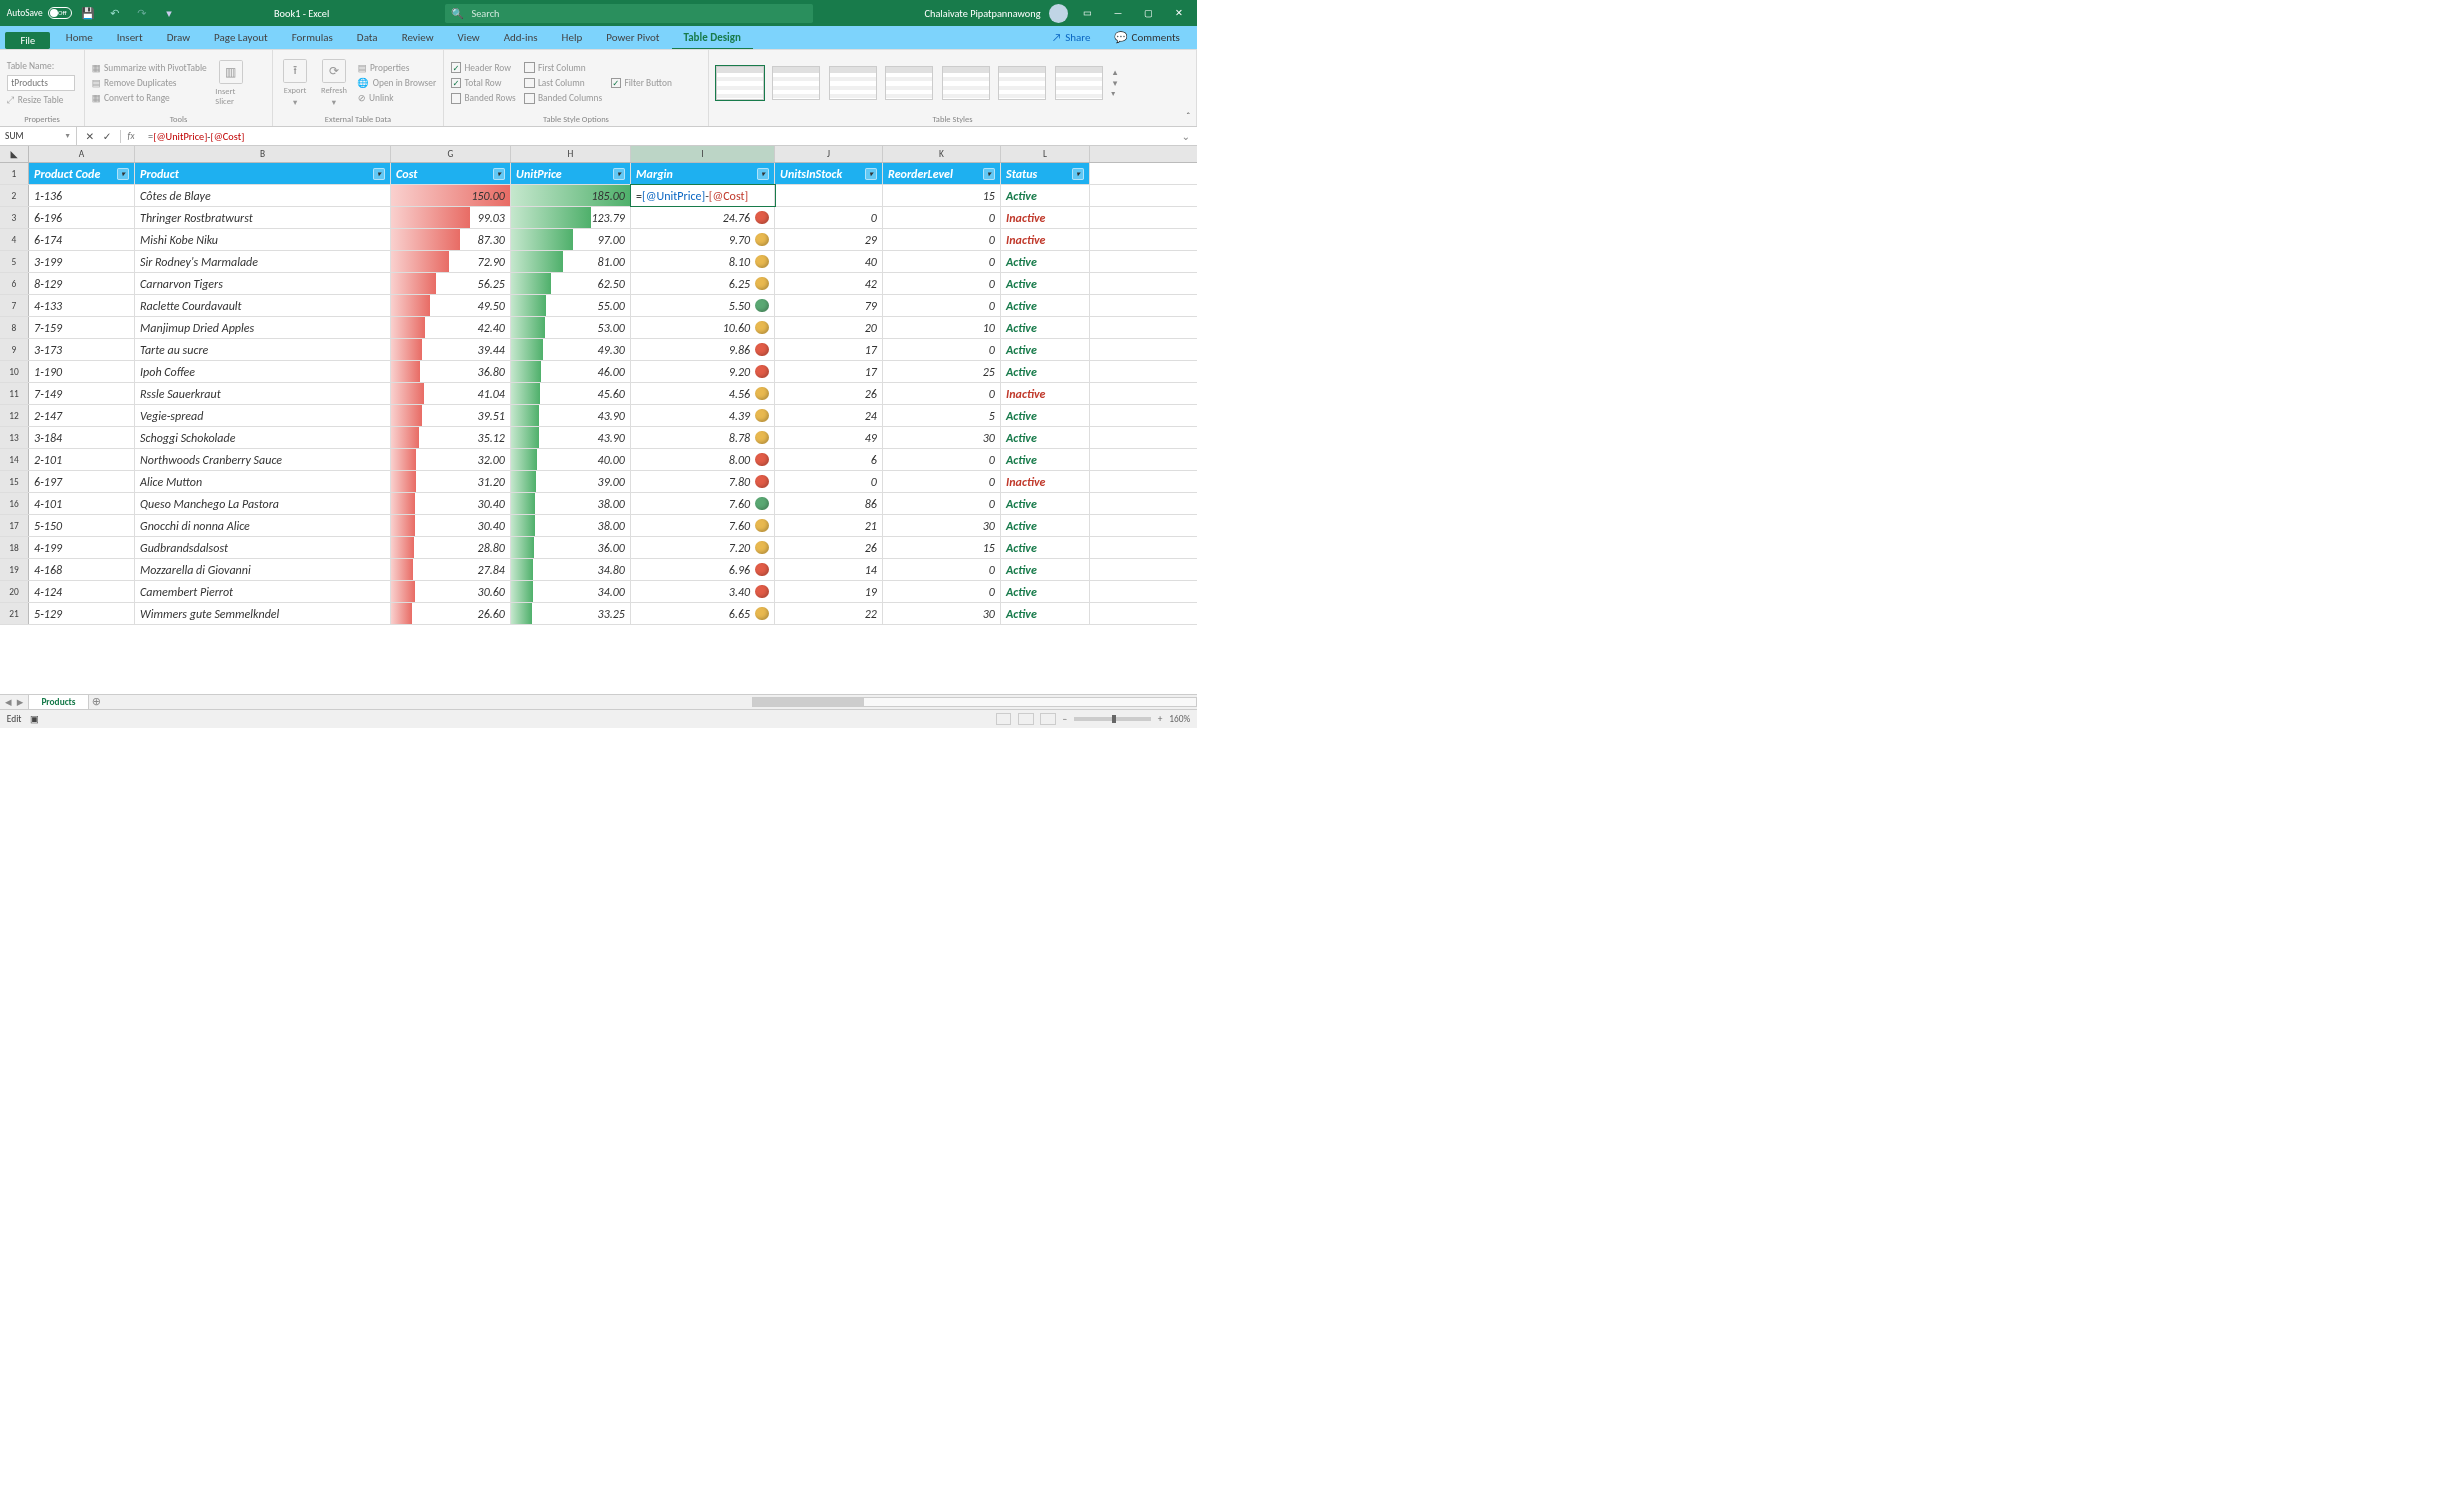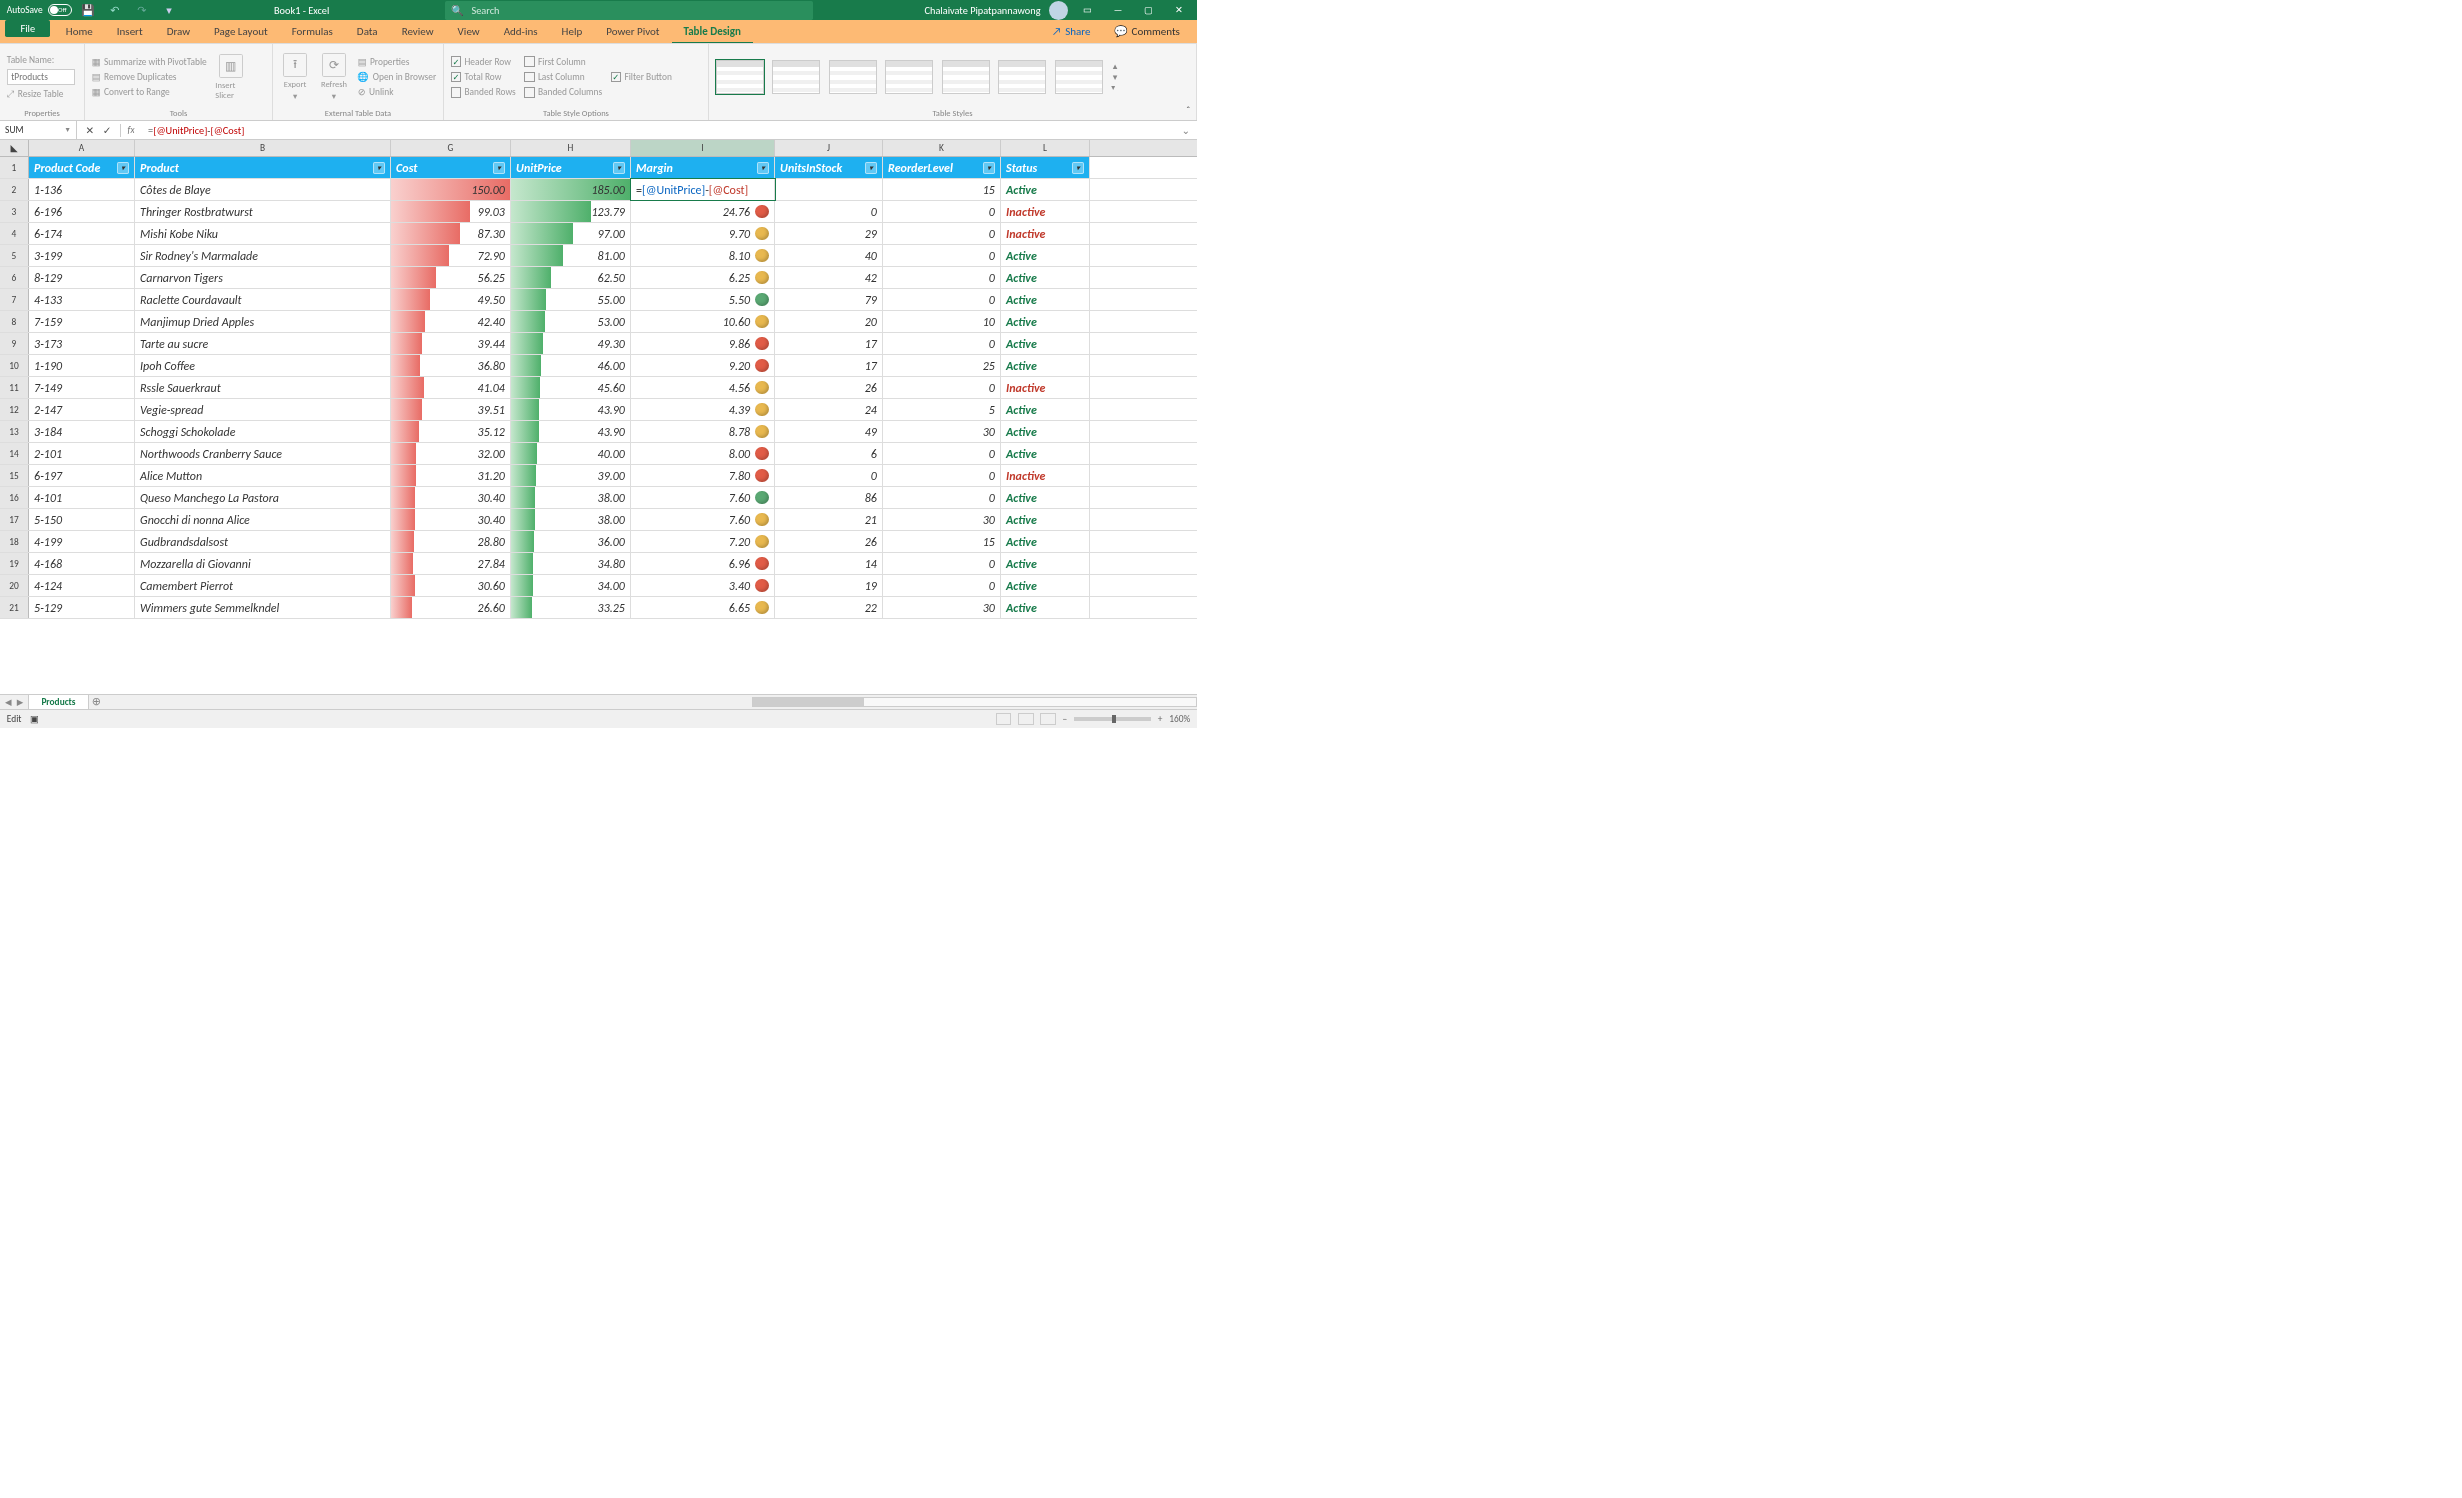--- a/index.html
+++ b/index.html
@@ -1,32 +1,32 @@
 <!DOCTYPE html>
 <html style="font-size:13.7px"><head>
 <meta charset="utf-8">
 <style>
 * { margin: 0; padding: 0; box-sizing: border-box; font-family: "Segoe UI", Calibri, sans-serif; }
 body { width: 1197px; height: 728px; background: #fff; overflow: hidden; display: flex; flex-direction: column; font-size: 10.3px; color: #333; }
 
 
-.title-bar { height: 20px; background: #187b4b; display: flex; align-items: center; color: #fff; position: relative; }
+.title-bar { height: 26px; background: #187b4b; display: flex; align-items: center; color: #fff; position: relative; }
 .title-bar .left { display: flex; align-items: center; gap: 5.1px; padding-left: 6.8px; }
 .autosave { display: flex; align-items: center; gap: 5.1px; font-size: 9.4px; }
 .toggle { width: 24px; height: 12px; border: 0.9px solid #fff; border-radius: 6px; position: relative; }
 .toggle::after { content: ""; position: absolute; left: 0.9px; top: 0.9px; width: 8.5px; height: 8.5px; border-radius: 50%; background: #fff; }
 .qat-icon { width: 22px; height: 22px; display: flex; align-items: center; justify-content: center; color: #cce; font-size: 11px; }
 .title-center { position: absolute; left: 274px; font-size: 10.3px; }
 .search-box { position: absolute; left: 445px; width: 368px; height: 19px; background: #2a8f5d; border-radius: 1.7px; display: flex; align-items: center; padding: 0 6.8px; color: #d0e8dc; font-size: 10.3px; gap: 6.8px; }
 .title-right { margin-left: auto; display: flex; align-items: center; gap: 8.5px; padding-right: 7px; font-size: 10.3px;}
 .avatar { width: 19px; height: 19px; border-radius: 50%; background: #c0d5e5; }
 .win-btn { width: 22px; height: 22px; display:flex; align-items:center; justify-content:center; font-size: 9.4px; }
 
 
-.ribbon-tabs { height: 24px; background: #fdba74; display: flex; align-items: flex-start; padding: 0 5.1px; border-bottom: 0.9px solid #ddd; font-size: 11px; }
+.ribbon-tabs { height: 24px; background: #7dd3fc; display: flex; align-items: flex-end; padding: 0 5.1px; border-bottom: 0.9px solid #ddd; font-size: 11px; }
 .ribbon-tabs .tab { padding: 8px 12px; height: 100%; display: flex; align-items: center; color: #444; cursor: pointer; }
 .ribbon-tabs .tab.file { background: #187b4b; color: #fff; border-radius: 1.7px; margin-right: 3.4px; padding: 0 15.4px; font-size:10.3px; height:17px; }
 .ribbon-tabs .tab.active { color: #187b4b; border-bottom: 1.7px solid #187b4b; font-weight: 600; }
 .ribbon-tabs .spacer { flex: 1; }
 .ribbon-tabs .share { color: #0a66c2; display:flex; align-items:center; gap:3.4px; }
 .ribbon-tabs .comments { color: #333; display:flex; align-items:center; gap:3.4px; }
 
 
 .ribbon-body { height: 77px; background: #f5f5f5; border-bottom: 0.9px solid #ccc; display: flex; position:relative; }
 .rgroup { border-right: 0.9px solid #ddd; padding: 3.4px 6.8px 0 6.8px; display: flex; flex-direction: column; }

